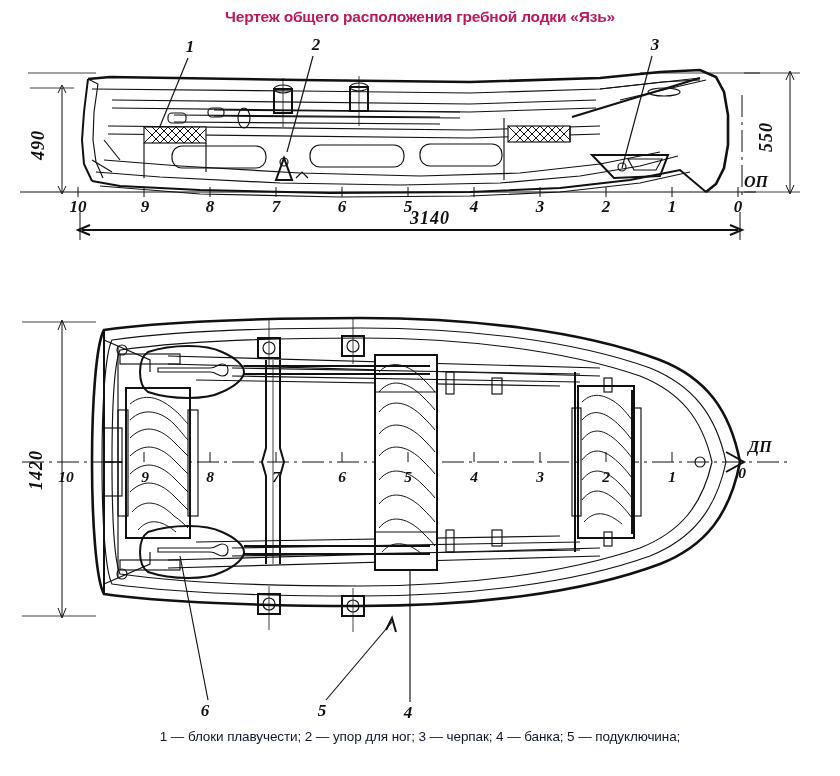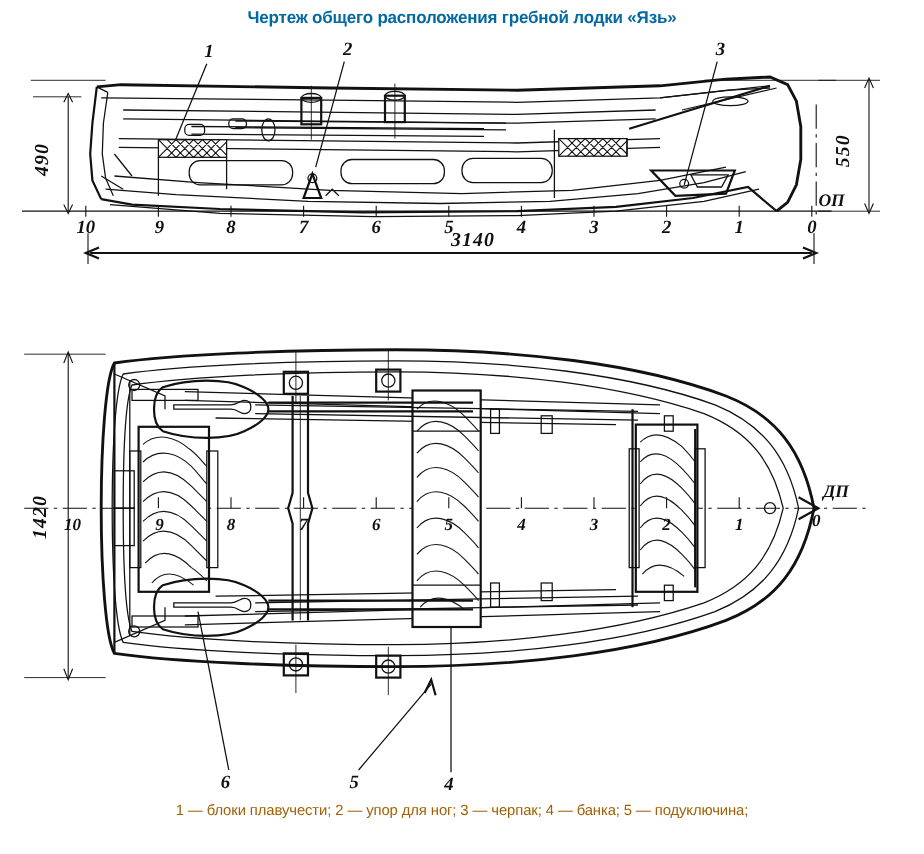--- a/index.html
+++ b/index.html
@@ -25,30 +25,30 @@
   .title {
     position: absolute;
     left: 0;
     top: 8px;
     width: 840px;
     text-align: center;
     font-size: 15.5px;
     font-weight: bold;
     letter-spacing: -0.2px;
     font-family: "Liberation Sans", sans-serif;
-    color: #0369a1;
+    color: #be185d;
   }
   .caption {
     position: absolute;
     left: 0;
     width: 840px;
     text-align: center;
     font-size: 13.5px;
     font-family: "Liberation Sans", sans-serif;
-    color: #a16207;
+    color: #0f172a;
     letter-spacing: -0.1px;
   }
   .caption.l1 { top: 729px; }
   .caption.l2 { top: 748px; }
 
   svg.draw {
     position: absolute;
     left: 0; top: 0;
     width: 840px;
     height: 776px;

